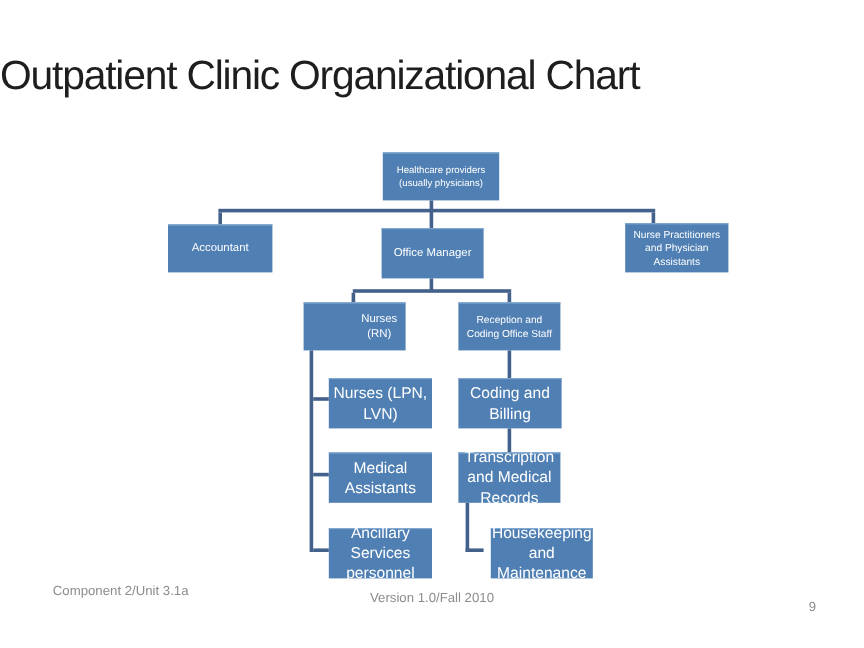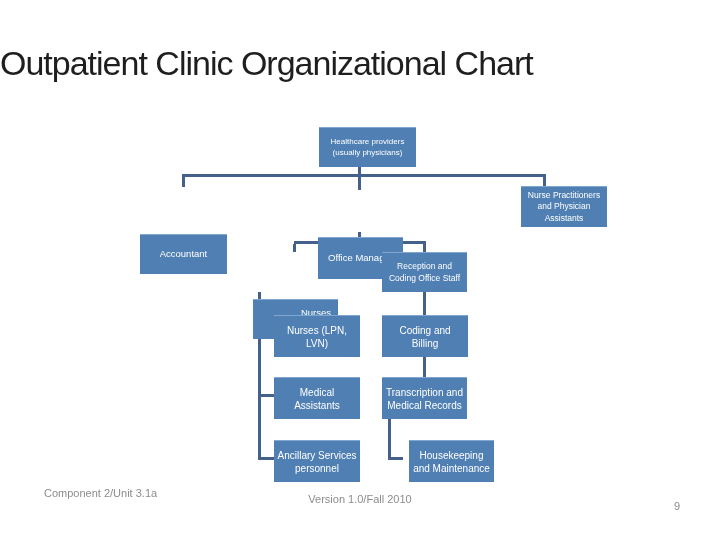--- a/index.html
+++ b/index.html
@@ -24,22 +24,22 @@
     border-top:1px solid var(--box-highlight,#7fa7cf);
     color:#ffffff;
     display:flex;align-items:center;justify-content:center;
     text-align:center;
     line-height:1.3;
     box-sizing:border-box;
     padding:1px 3px;
   }
   .fs8{font-size:8px;}
   .fs85{font-size:8.5px;}
-  .fs9{font-size:10px;}
-  .fs95{font-size:9.5px;margin-top:47px;}
+  .fs9{font-size:13px;}
+  .fs95{font-size:9.5px;}
   .conn{
     position:absolute;
     background:var(--connector,#44618c);
   }
   .footer-text{
     position:absolute;
     color:var(--footer-text,#8c8c8c);
     font-size:11px;
     line-height:1.35;
   }

